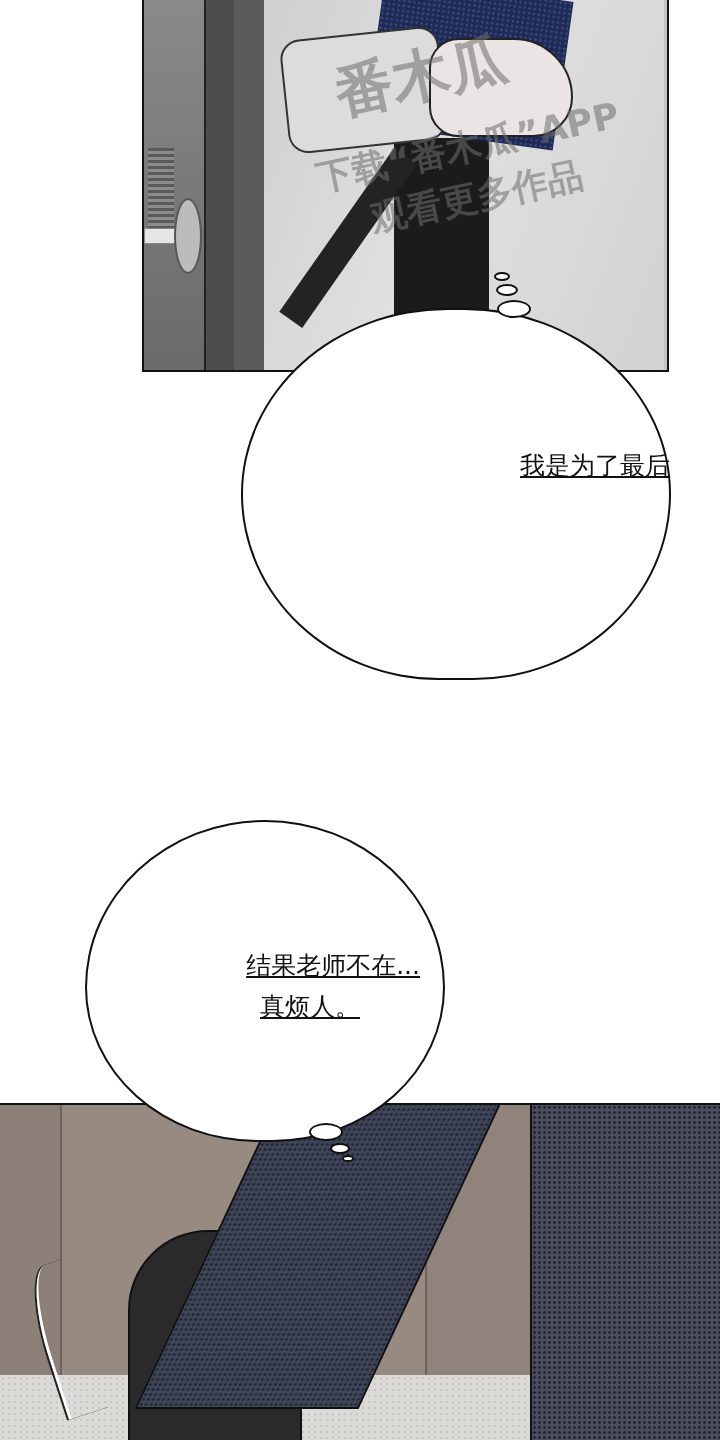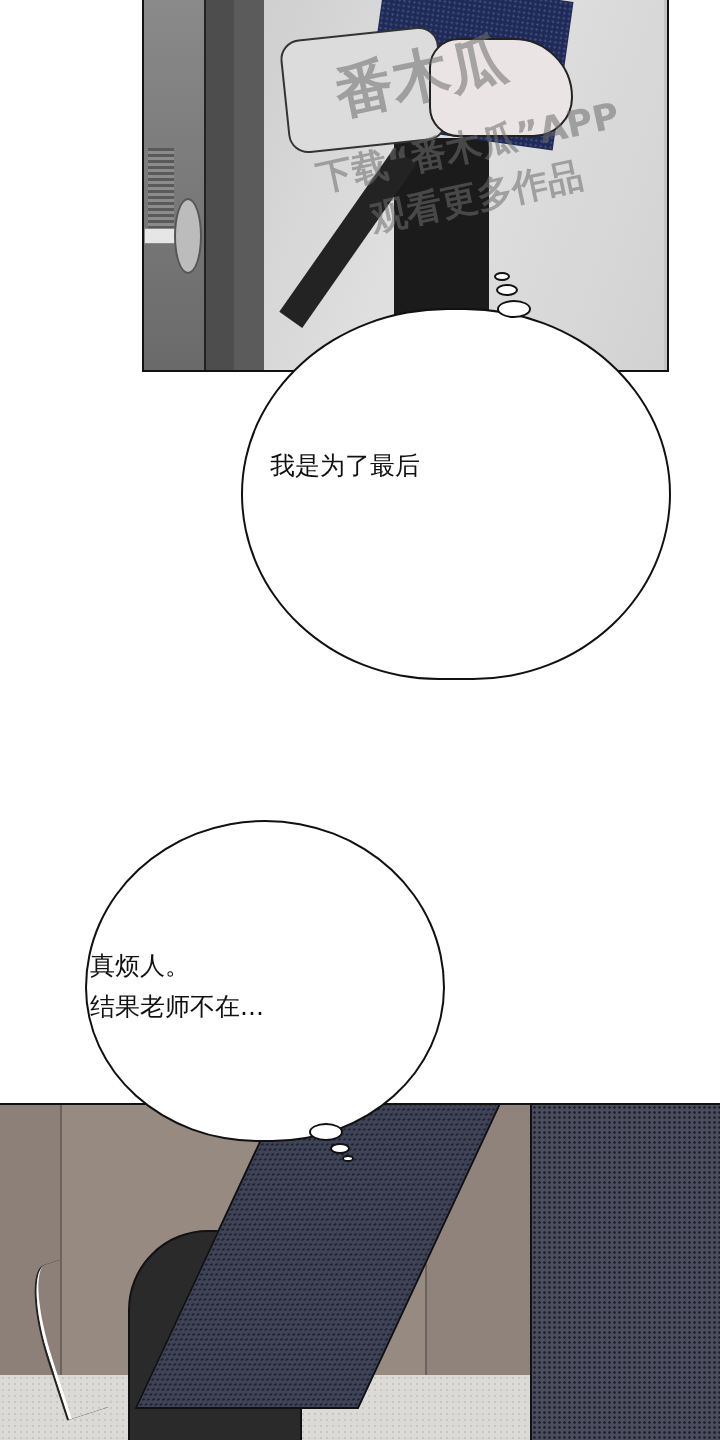--- a/index.html
+++ b/index.html
@@ -25,21 +25,21 @@
   .wm2 { left:170px; top:125px; font-size:36px; }
   .wm3 { left:225px; top:175px; font-size:36px; }
 
   
   .bubble { position:absolute; background:#fff; border:2px solid #111; border-radius:50%; box-sizing:border-box; }
   .tiny { position:absolute; background:#fff; border:2px solid #111; border-radius:50%; box-sizing:border-box; }
 
   .big1 { left:241px; top:308px; width:430px; height:372px; border-radius:48% 48% 46% 46% / 50% 50% 50% 50%; z-index:5; }
   .big2 { left:85px; top:820px; width:360px; height:322px; border-radius:50% 50% 48% 48% / 52% 52% 48% 48%; z-index:5; }
 
-  .bubble-text { position:absolute; font-size:25px; line-height:41px; color:#111; text-align:left; z-index:6; }
+  .bubble-text { position:absolute; font-size:25px; line-height:41px; color:#111; text-align:right; z-index:6;text-decoration:underline; }
   .t1 { left:250px; top:445px; width:420px; }
   .t2 { left:90px; top:945px; width:350px; }
 
   
   .panel3 { position:absolute; left:0; top:1103px; width:720px; height:337px; border-top:2px solid #111; overflow:hidden; background:#9e9188; }
   .p3-wall { position:absolute; inset:0; background:linear-gradient(90deg,#8c8079 0 60px,#a3958c 60px 62px,#978a81 62px 425px,#9c8f86 425px 427px,#8f837b 427px 720px); }
   .p3-seam { position:absolute; top:0; width:2px; height:270px; background:#6e635c; }
   .p3-floor { position:absolute; left:0; top:270px; width:720px; height:70px; background:#dcdad6; background-image:radial-gradient(#c8c6c2 1px,transparent 1.5px); background-size:6px 6px; }
   .p3-leg1 { position:absolute; left:210px; top:-20px; width:220px; height:320px; background:#3f4457; background-image:radial-gradient(#1d2030 1px,transparent 1.6px); background-size:5px 5px; transform:skewX(-25deg); border:2px solid #111; }
   .p3-foot { position:absolute; left:128px; top:125px; width:170px; height:240px; background:#2a2a2a; border:2px solid #111; border-radius:80px 20px 0 0; }
@@ -86,15 +86,15 @@
   <div class="p3-leg1"></div>
   <div class="p3-leg2"></div>
 </div>
 <div class="p3-motion"></div>
 
 <div class="bubble big2"></div>
 <div class="tiny" style="left:309px;top:1123px;width:34px;height:18px;z-index:7;"></div>
 <div class="tiny" style="left:330px;top:1143px;width:20px;height:11px;z-index:6;"></div>
 <div class="tiny" style="left:342px;top:1155px;width:12px;height:7px;z-index:6;"></div>
 <div class="bubble-text t2">
+  <div style="padding-right:20px;">结果老师不在...</div>
   <div style="padding-right:80px;">真烦人。</div>
-  <div style="padding-right:20px;">结果老师不在...</div>
 </div>
 
 </body></html>

